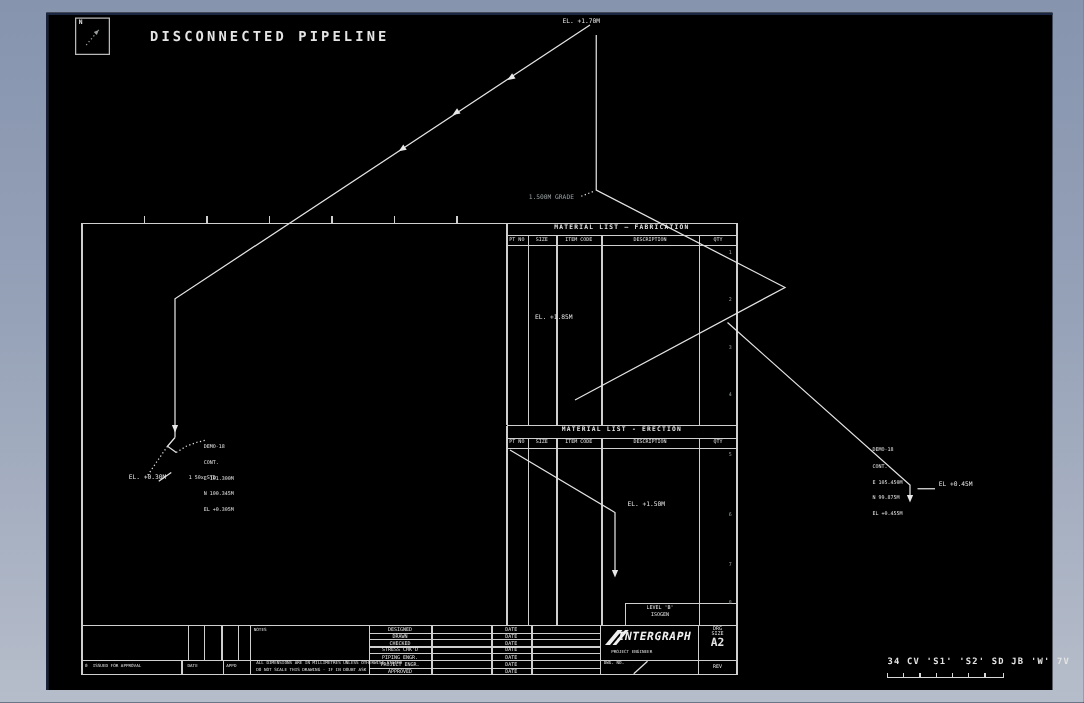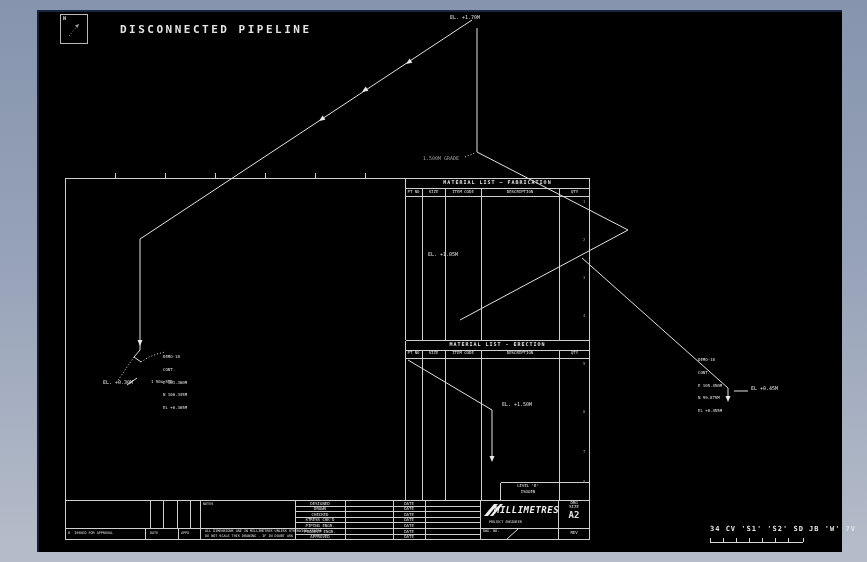--- a/index.html
+++ b/index.html
@@ -178,21 +178,21 @@
     <div class="t f4c" style="left:260px;top:525px;width:46px;">APPROVED</div>
     <div class="t f4c" style="left:358px;top:525px;width:28px;">DATE</div>
 
     <div class="t f4c" style="left:466px;top:474px;width:50px;">LEVEL 'B'</div>
     <div class="t f4c" style="left:466px;top:480px;width:50px;">ISOGEN</div>
 
     <svg width="805" height="542" style="pointer-events:none;">
       <path d="M447,506 L457,494 L461,494 L451,506 z" fill="#efefef"></path>
       <path d="M453,506 L463,494 L466,494 L456,506 z" fill="#efefef"></path>
     </svg>
-    <div class="t logo" style="left:457px;top:496px;">MILLIMETRES</div>
+    <div class="t logo" style="left:457px;top:496px;">INTERGRAPH</div>
     <div class="t micro" style="left:452px;top:510px;">PROJECT ENGINEER</div>
 
     <div class="t f4c" style="left:523px;top:491px;width:28px;">DRG</div>
     <div class="t f4c" style="left:523px;top:495px;width:28px;">SIZE</div>
     <div class="t bold" style="left:523px;top:501px;width:28px;font-size:9px;text-align:center;">A2</div>
 
     <div class="t micro" style="left:446px;top:519px;">DWG. NO.</div>
     <div class="t f4c" style="left:523px;top:521px;width:28px;">REV</div>
 
     <div class="t f7" style="left:673px;top:516px;">34 CV 'S1' 'S2' SD JB 'W' 7V</div>

